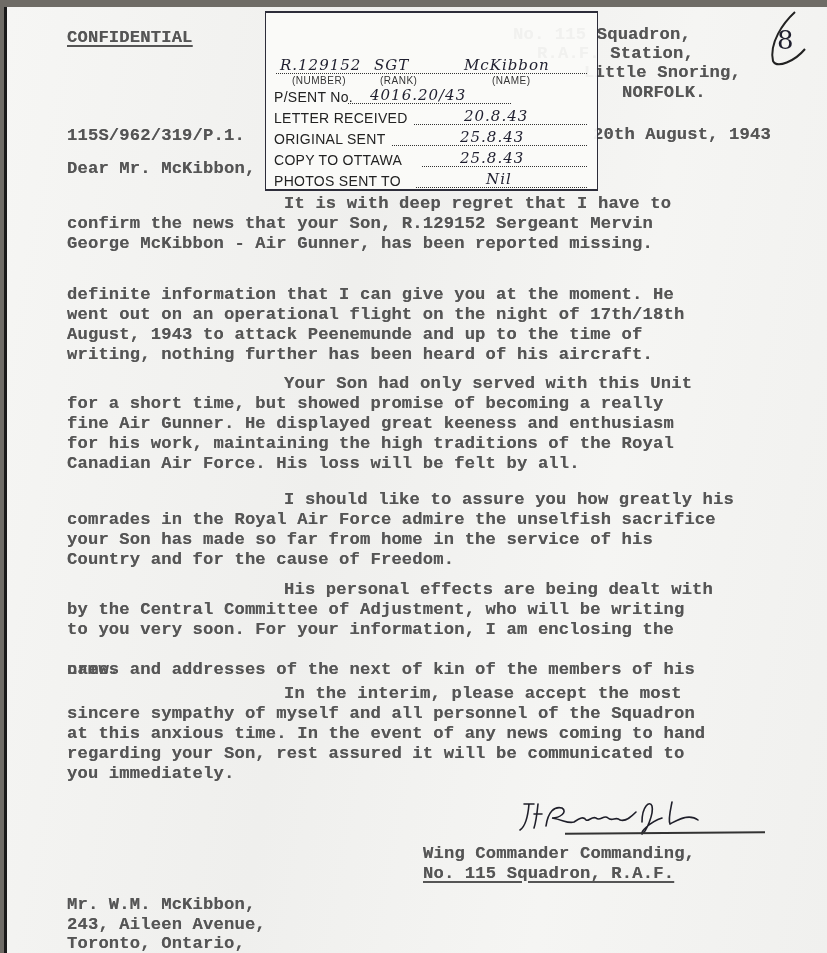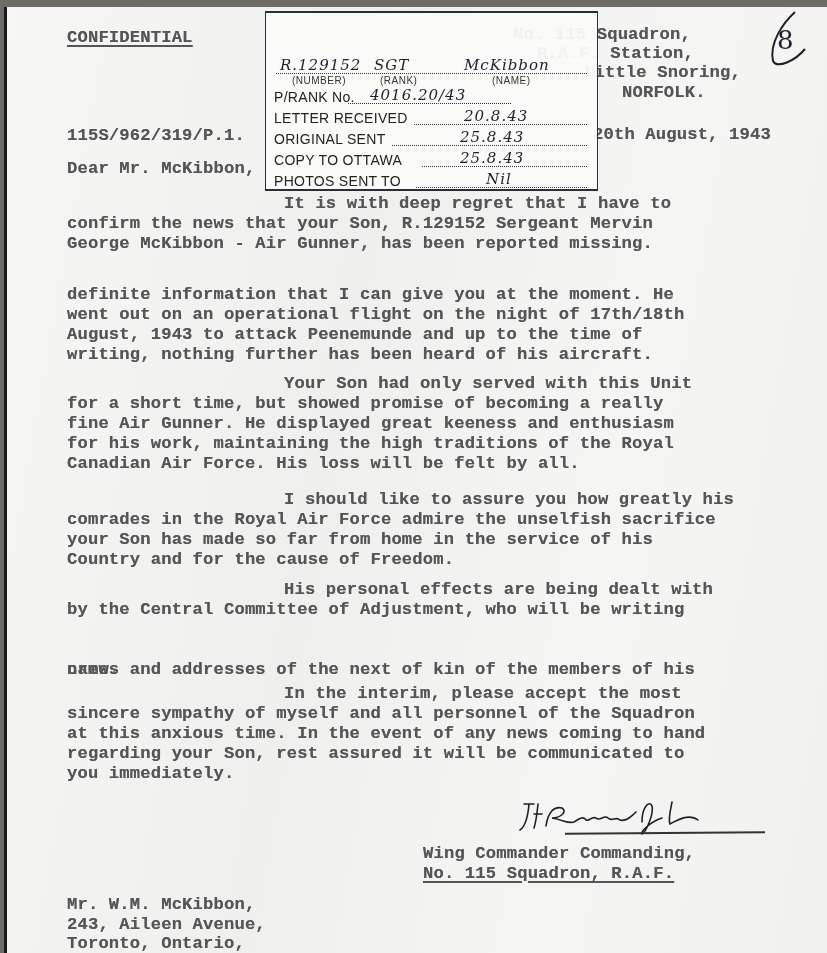--- a/index.html
+++ b/index.html
@@ -65,21 +65,21 @@
   <div class="stamp">
     <div class="hand" style="left:14px; top:43px;">R.129152</div>
     <div class="hand" style="left:108px; top:43px;">SGT</div>
     <div class="hand" style="left:198px; top:43px;">McKibbon</div>
     <div style="position:absolute; left:10px; right:10px; top:60px; border-bottom:1.5px dotted #333;"></div>
     <div class="caption" style="left:26px; top:62px;">(NUMBER)</div>
     <div class="caption" style="left:114px; top:62px;">(RANK)</div>
     <div class="caption" style="left:226px; top:62px;">(NAME)</div>
 
     <div class="stamp-row" style="top:76px;">
-      <span>P/RANK No.</span>
+      <span>P/SENT No.</span>
       <span class="hand" style="position:absolute; left:96px; top:-3px;">4016.20/43</span>
       <span style="position:absolute; left:74px; right:80px; top:14px; border-bottom:1.5px dotted #333;"></span>
     </div>
     <div class="stamp-row" style="top:97px;">
       <span>LETTER RECEIVED</span>
       <span class="hand" style="position:absolute; left:190px; top:-3px;">20.8.43</span>
       <span style="position:absolute; left:140px; right:4px; top:14px; border-bottom:1.5px dotted #333;"></span>
     </div>
     <div class="stamp-row" style="top:118px;">
       <span>ORIGINAL SENT</span>
@@ -113,20 +113,21 @@
   <div class="tw" style="left:60px; top:427px;">for his work, maintaining the high traditions of the Royal</div>
   <div class="tw" style="left:60px; top:447px;">Canadian Air Force. His loss will be felt by all.</div>
 
   <div class="tw" style="left:277px; top:483px;">I should like to assure you how greatly his</div>
   <div class="tw" style="left:60px; top:503px;">comrades in the Royal Air Force admire the unselfish sacrifice</div>
   <div class="tw" style="left:60px; top:523px;text-align:right;">your Son has made so far from home in the service of his</div>
   <div class="tw" style="left:60px; top:543px;">Country and for the cause of Freedom.</div>
 
   <div class="tw" style="left:277px; top:573px;">His personal effects are being dealt with</div>
   <div class="tw" style="left:60px; top:593px;">by the Central Committee of Adjustment, who will be writing</div>
+  <div class="tw" style="left:60px; top:613px;">to you very soon. For your information, I am enclosing the</div>
   <div class="tw" style="left:60px; top:633px;margin-top:20px;">names and addresses of the next of kin of the members of his</div>
   <div class="tw" style="left:60px; top:653px;">crew.</div>
 
   <div class="tw" style="left:277px; top:677px;">In the interim, please accept the most</div>
   <div class="tw" style="left:60px; top:697px;">sincere sympathy of myself and all personnel of the Squadron</div>
   <div class="tw" style="left:60px; top:717px;">at this anxious time. In the event of any news coming to hand</div>
   <div class="tw" style="left:60px; top:737px;">regarding your Son, rest assured it will be communicated to</div>
   <div class="tw" style="left:60px; top:757px;">you immediately.</div>
 
 

